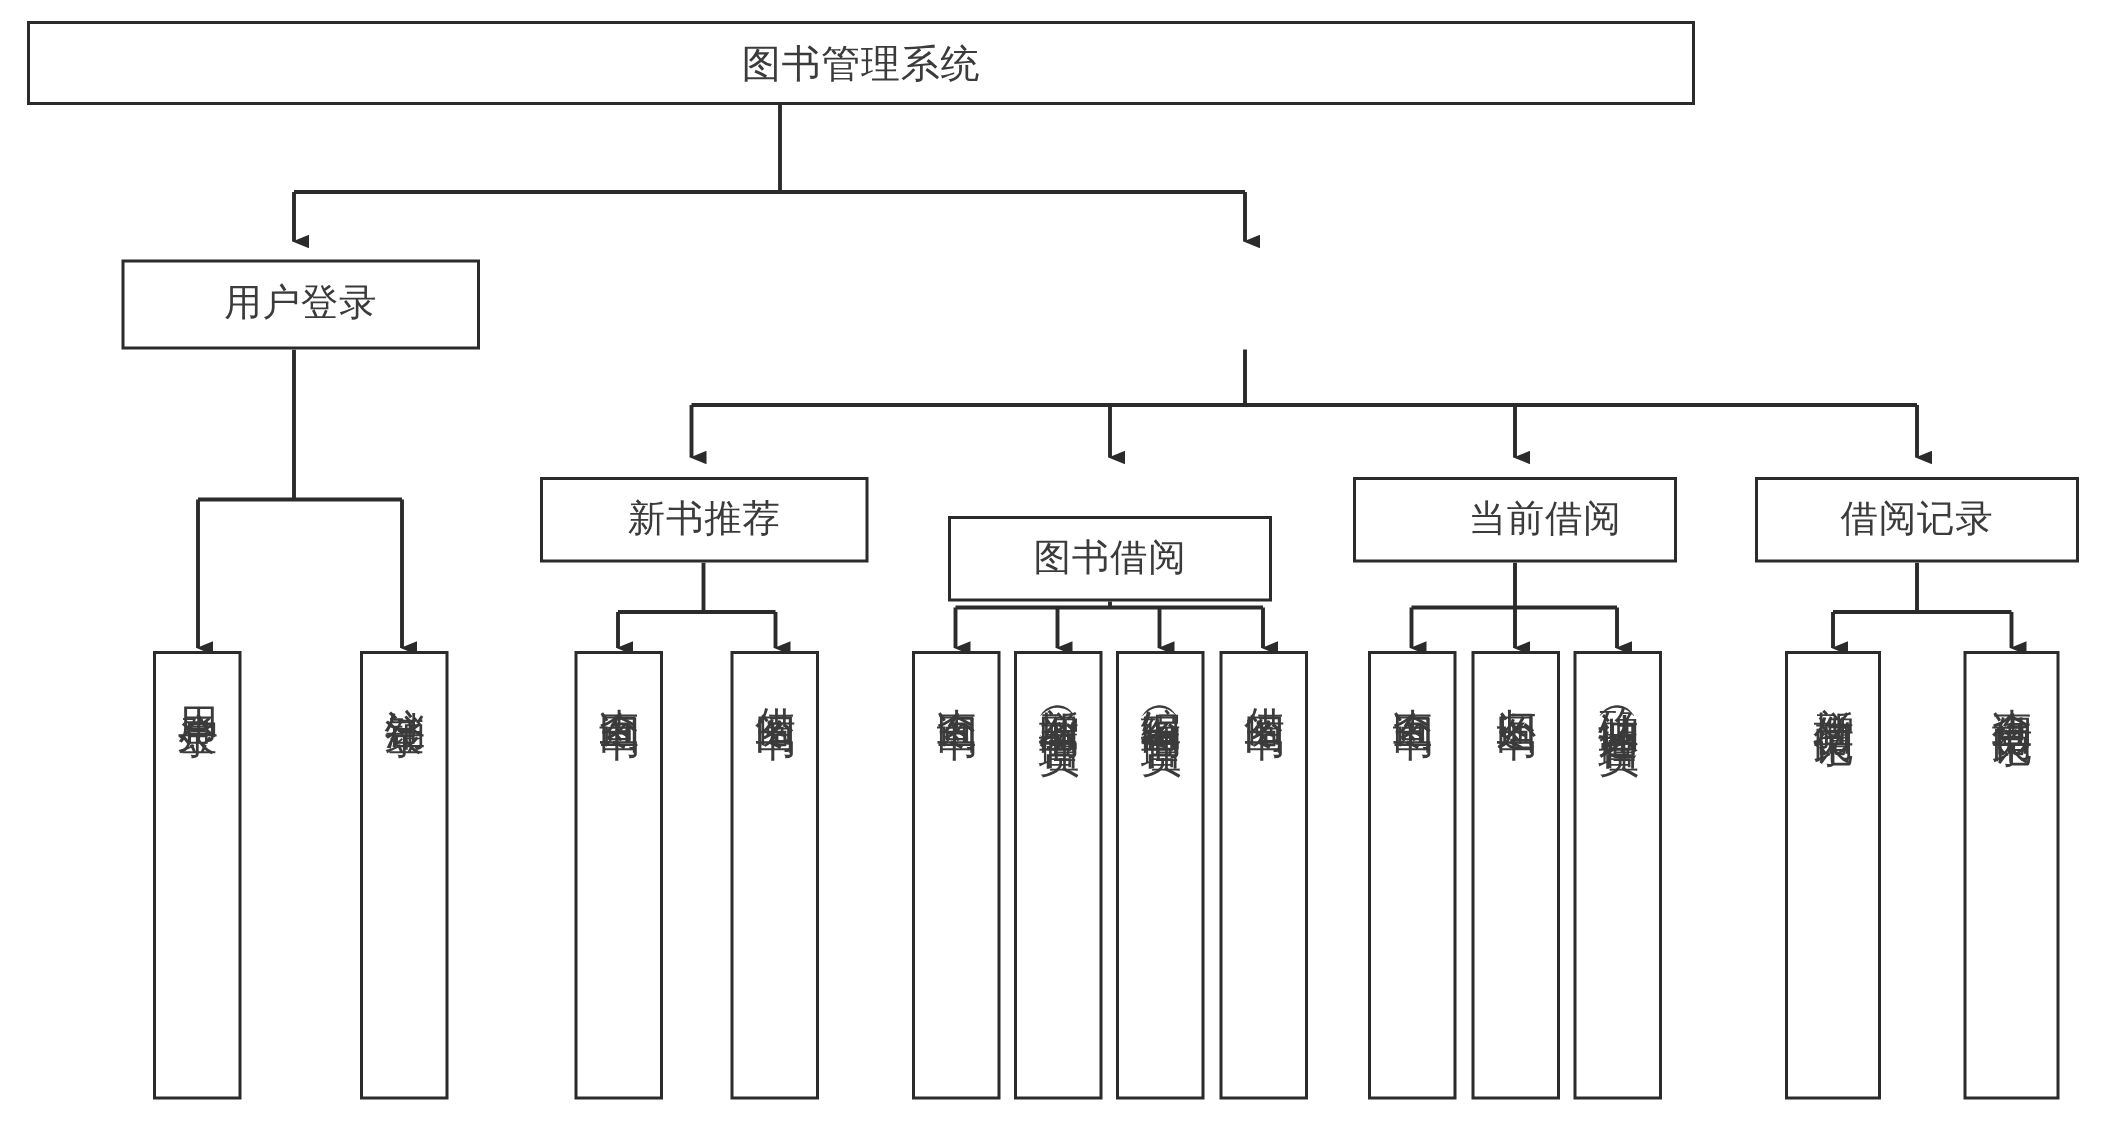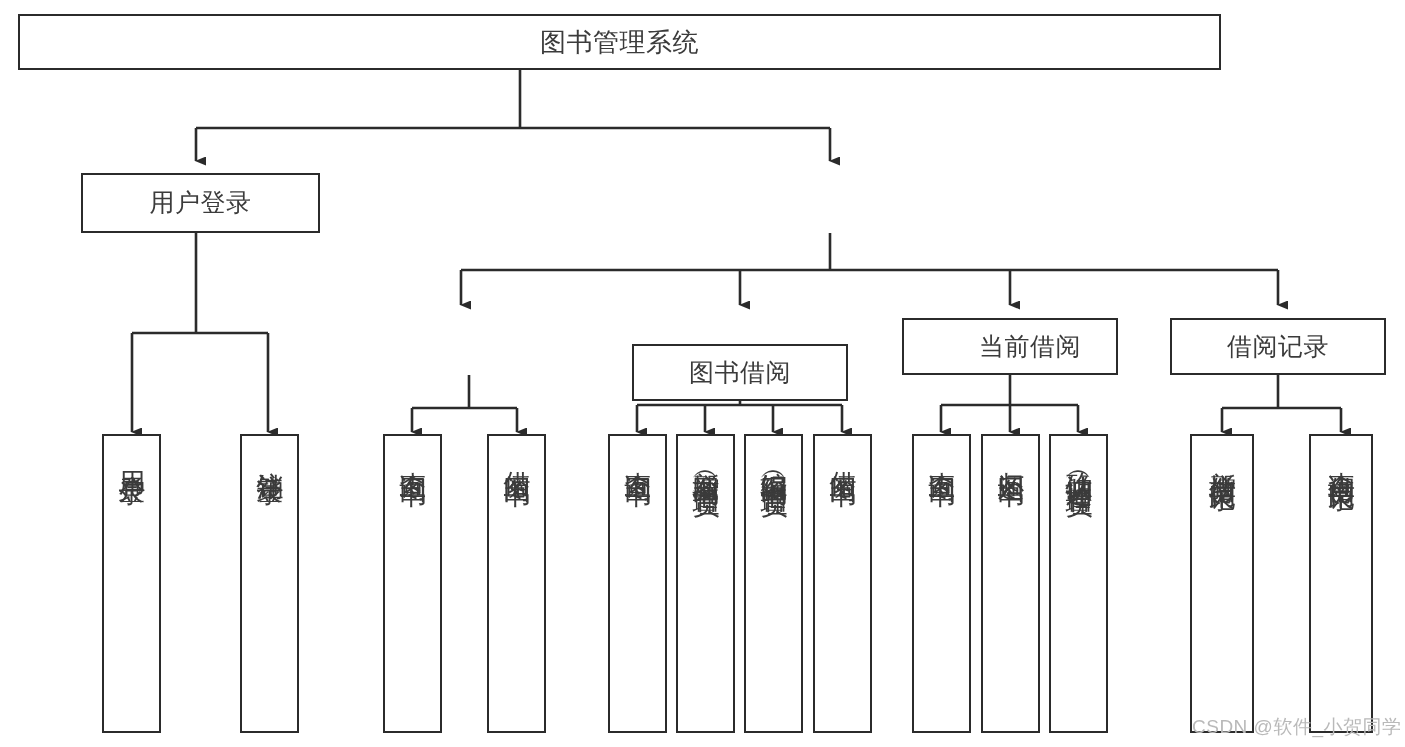--- a/index.html
+++ b/index.html
@@ -115,29 +115,32 @@
       <path d="M1010,405 L1010,432" marker-end="url(#arw)"></path>
       <path d="M1078,405 L1078,432" marker-end="url(#arw)"></path>
 
       <path d="M1278,375 L1278,408"></path>
       <path d="M1222,408 L1341,408"></path>
       <path d="M1222,408 L1222,432" marker-end="url(#arw)"></path>
       <path d="M1341,408 L1341,432" marker-end="url(#arw)"></path>
     </g>
   </svg>
 
-  <div class="node root horiz" style="left:18px; top:14px; width:1203px; height:56px;">
+  <div class="node root horiz" style="left:18px; top:14px; width:1112px; height:56px;">
     <span class="lbl">图书管理系统</span>
   </div>
 
   <div class="node horiz" style="left:81px; top:173px; width:239px; height:60px;">
     <span class="lbl">用户登录</span>
   </div>
 
 
+  <div class="node horiz" style="left:360px; top:318px; width:219px; height:57px;">
+    <span class="lbl">新书推荐</span>
+  </div>
 
   <div class="node horiz" style="left:632px; top:318px; width:216px; height:57px;margin-top:26px;">
     <span class="lbl">图书借阅</span>
   </div>
 
   <div class="node horiz" style="left:902px; top:318px; width:216px; height:57px;padding-left:40px;">
     <span class="lbl">当前借阅</span>
   </div>
 
   <div class="node horiz" style="left:1170px; top:318px; width:216px; height:57px;">
@@ -189,15 +192,14 @@
   </div>
 
   <div class="node vert" style="left:1190px; top:434px; width:64px; height:299px;">
     <span class="lbl">新增借阅记录</span>
   </div>
 
   <div class="node vert" style="left:1309px; top:434px; width:64px; height:299px;">
     <span class="lbl">查询借阅记录</span>
   </div>
 
-  <div class="watermark" style="left:1192px; top:714px;">CSDN @软件_小贺同学</div>
 
 </div>
 
 </body></html>

